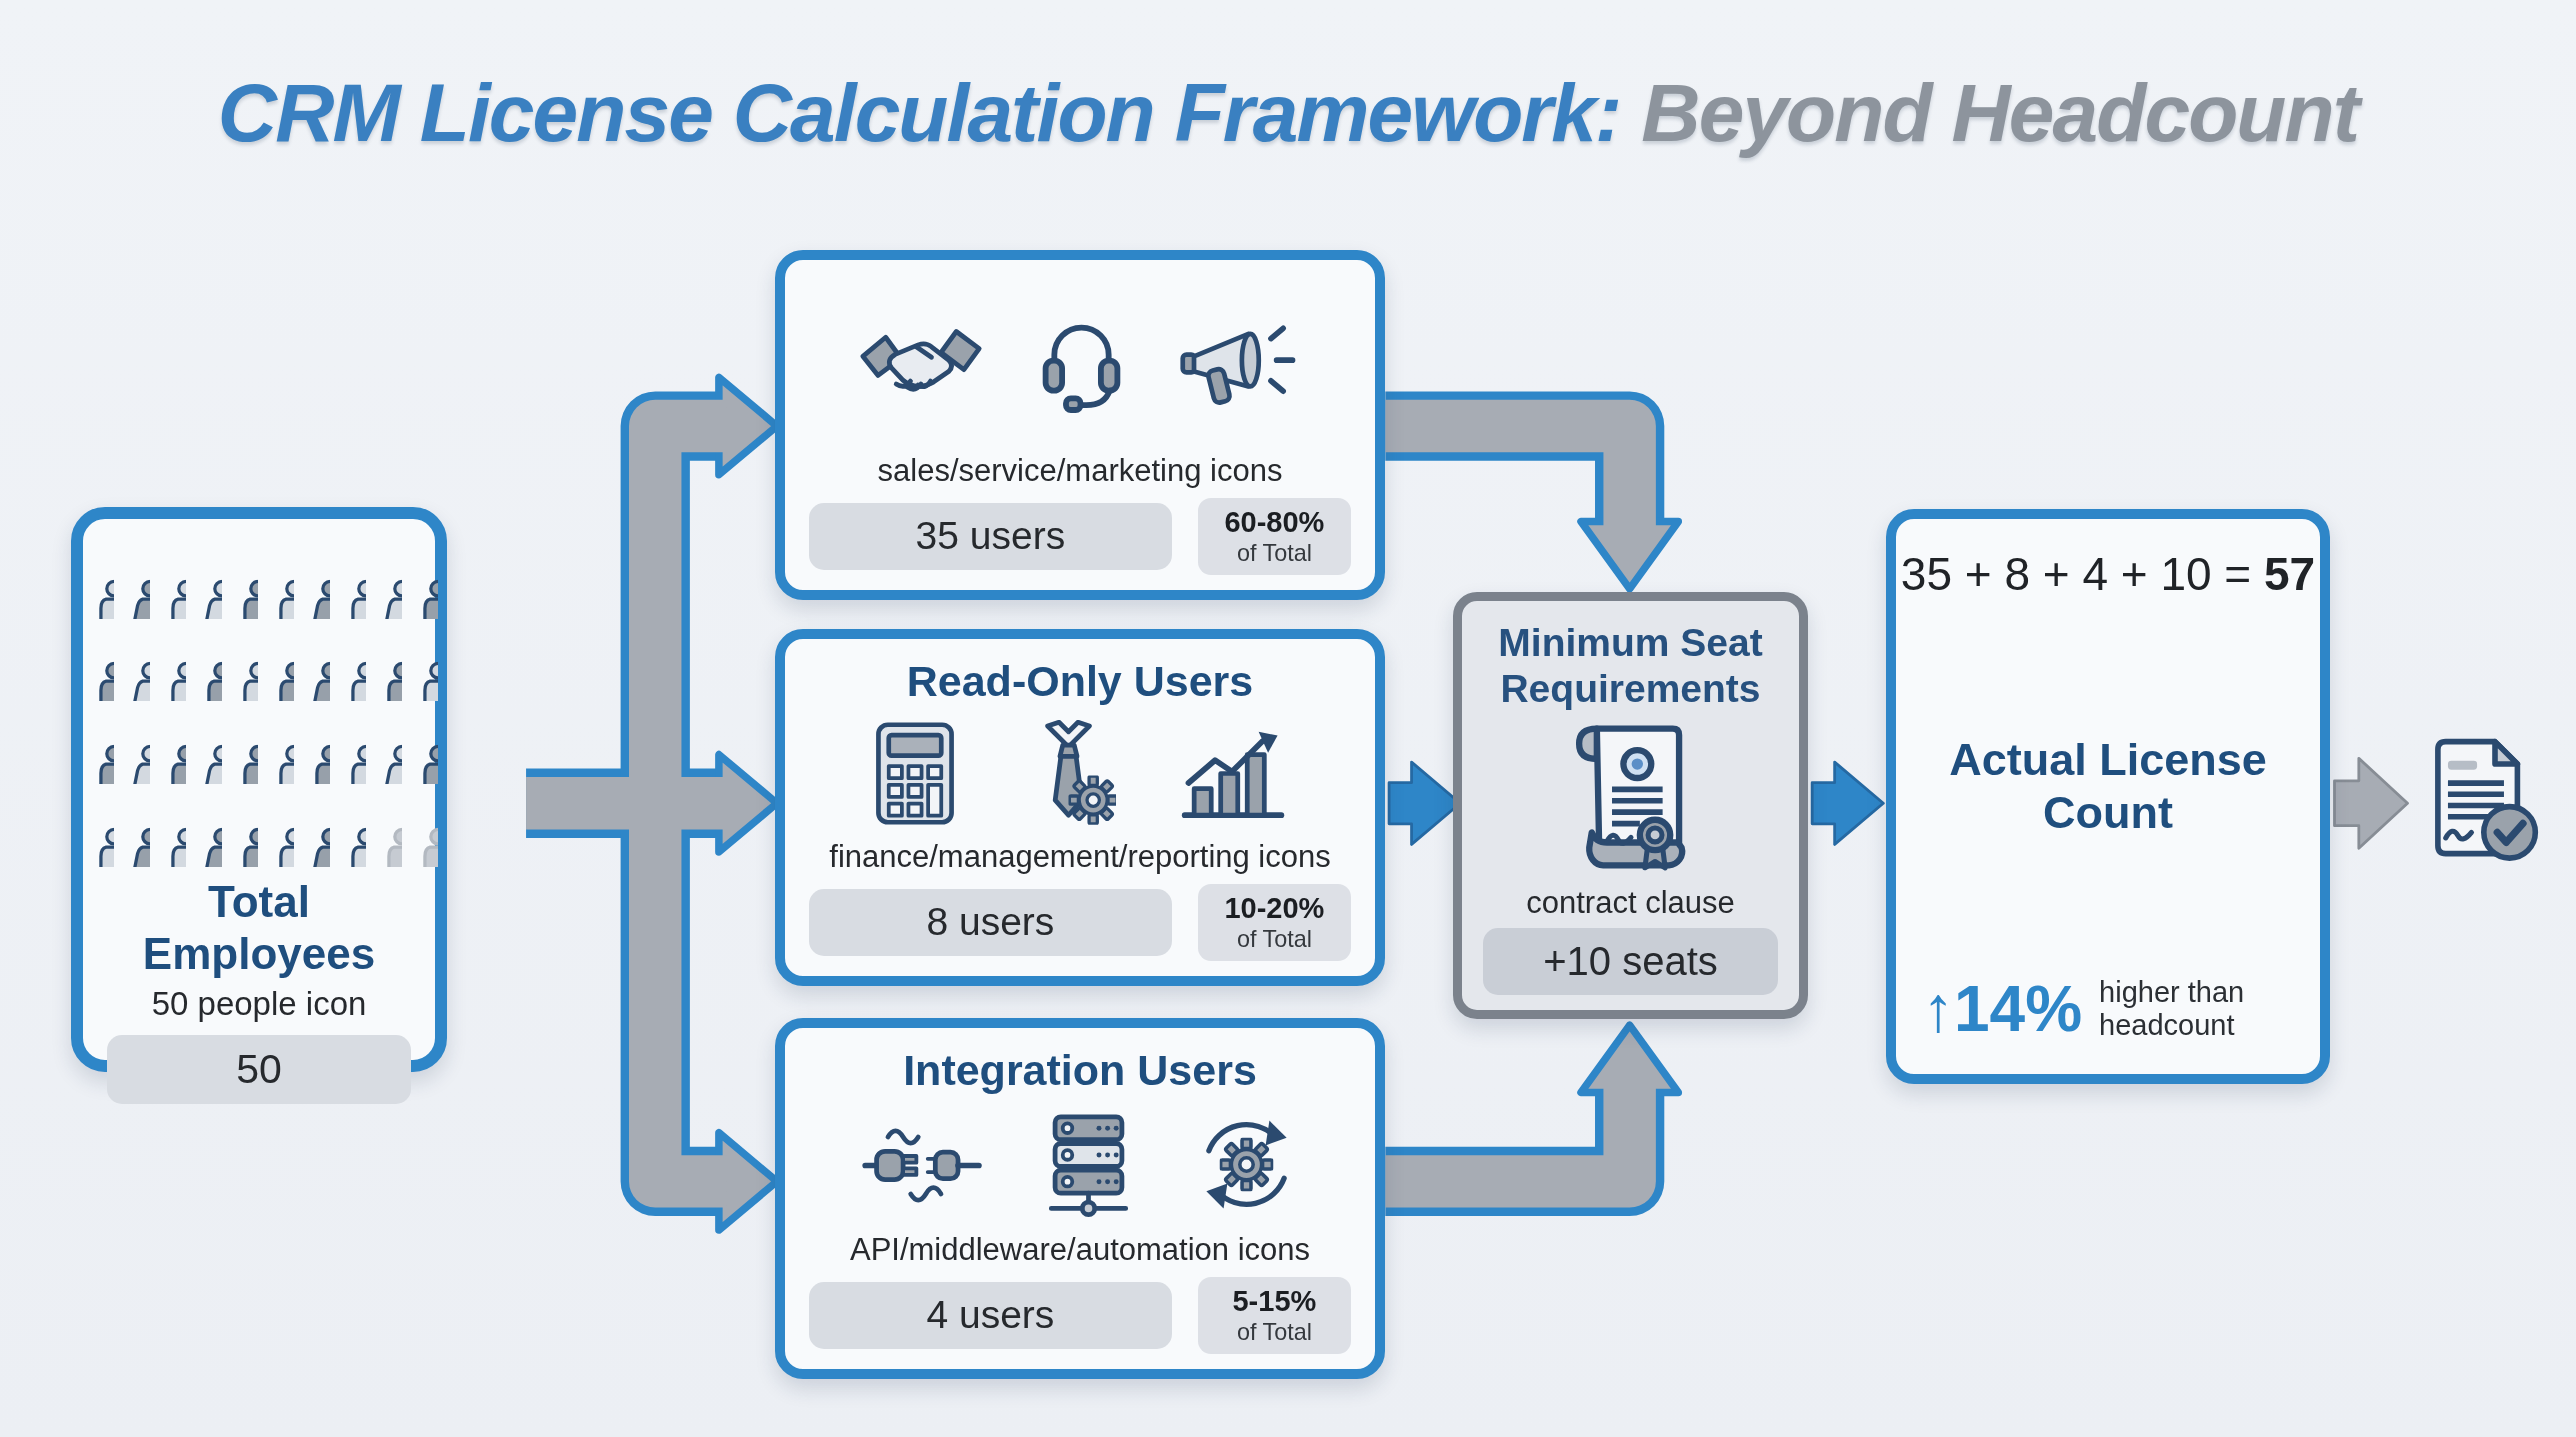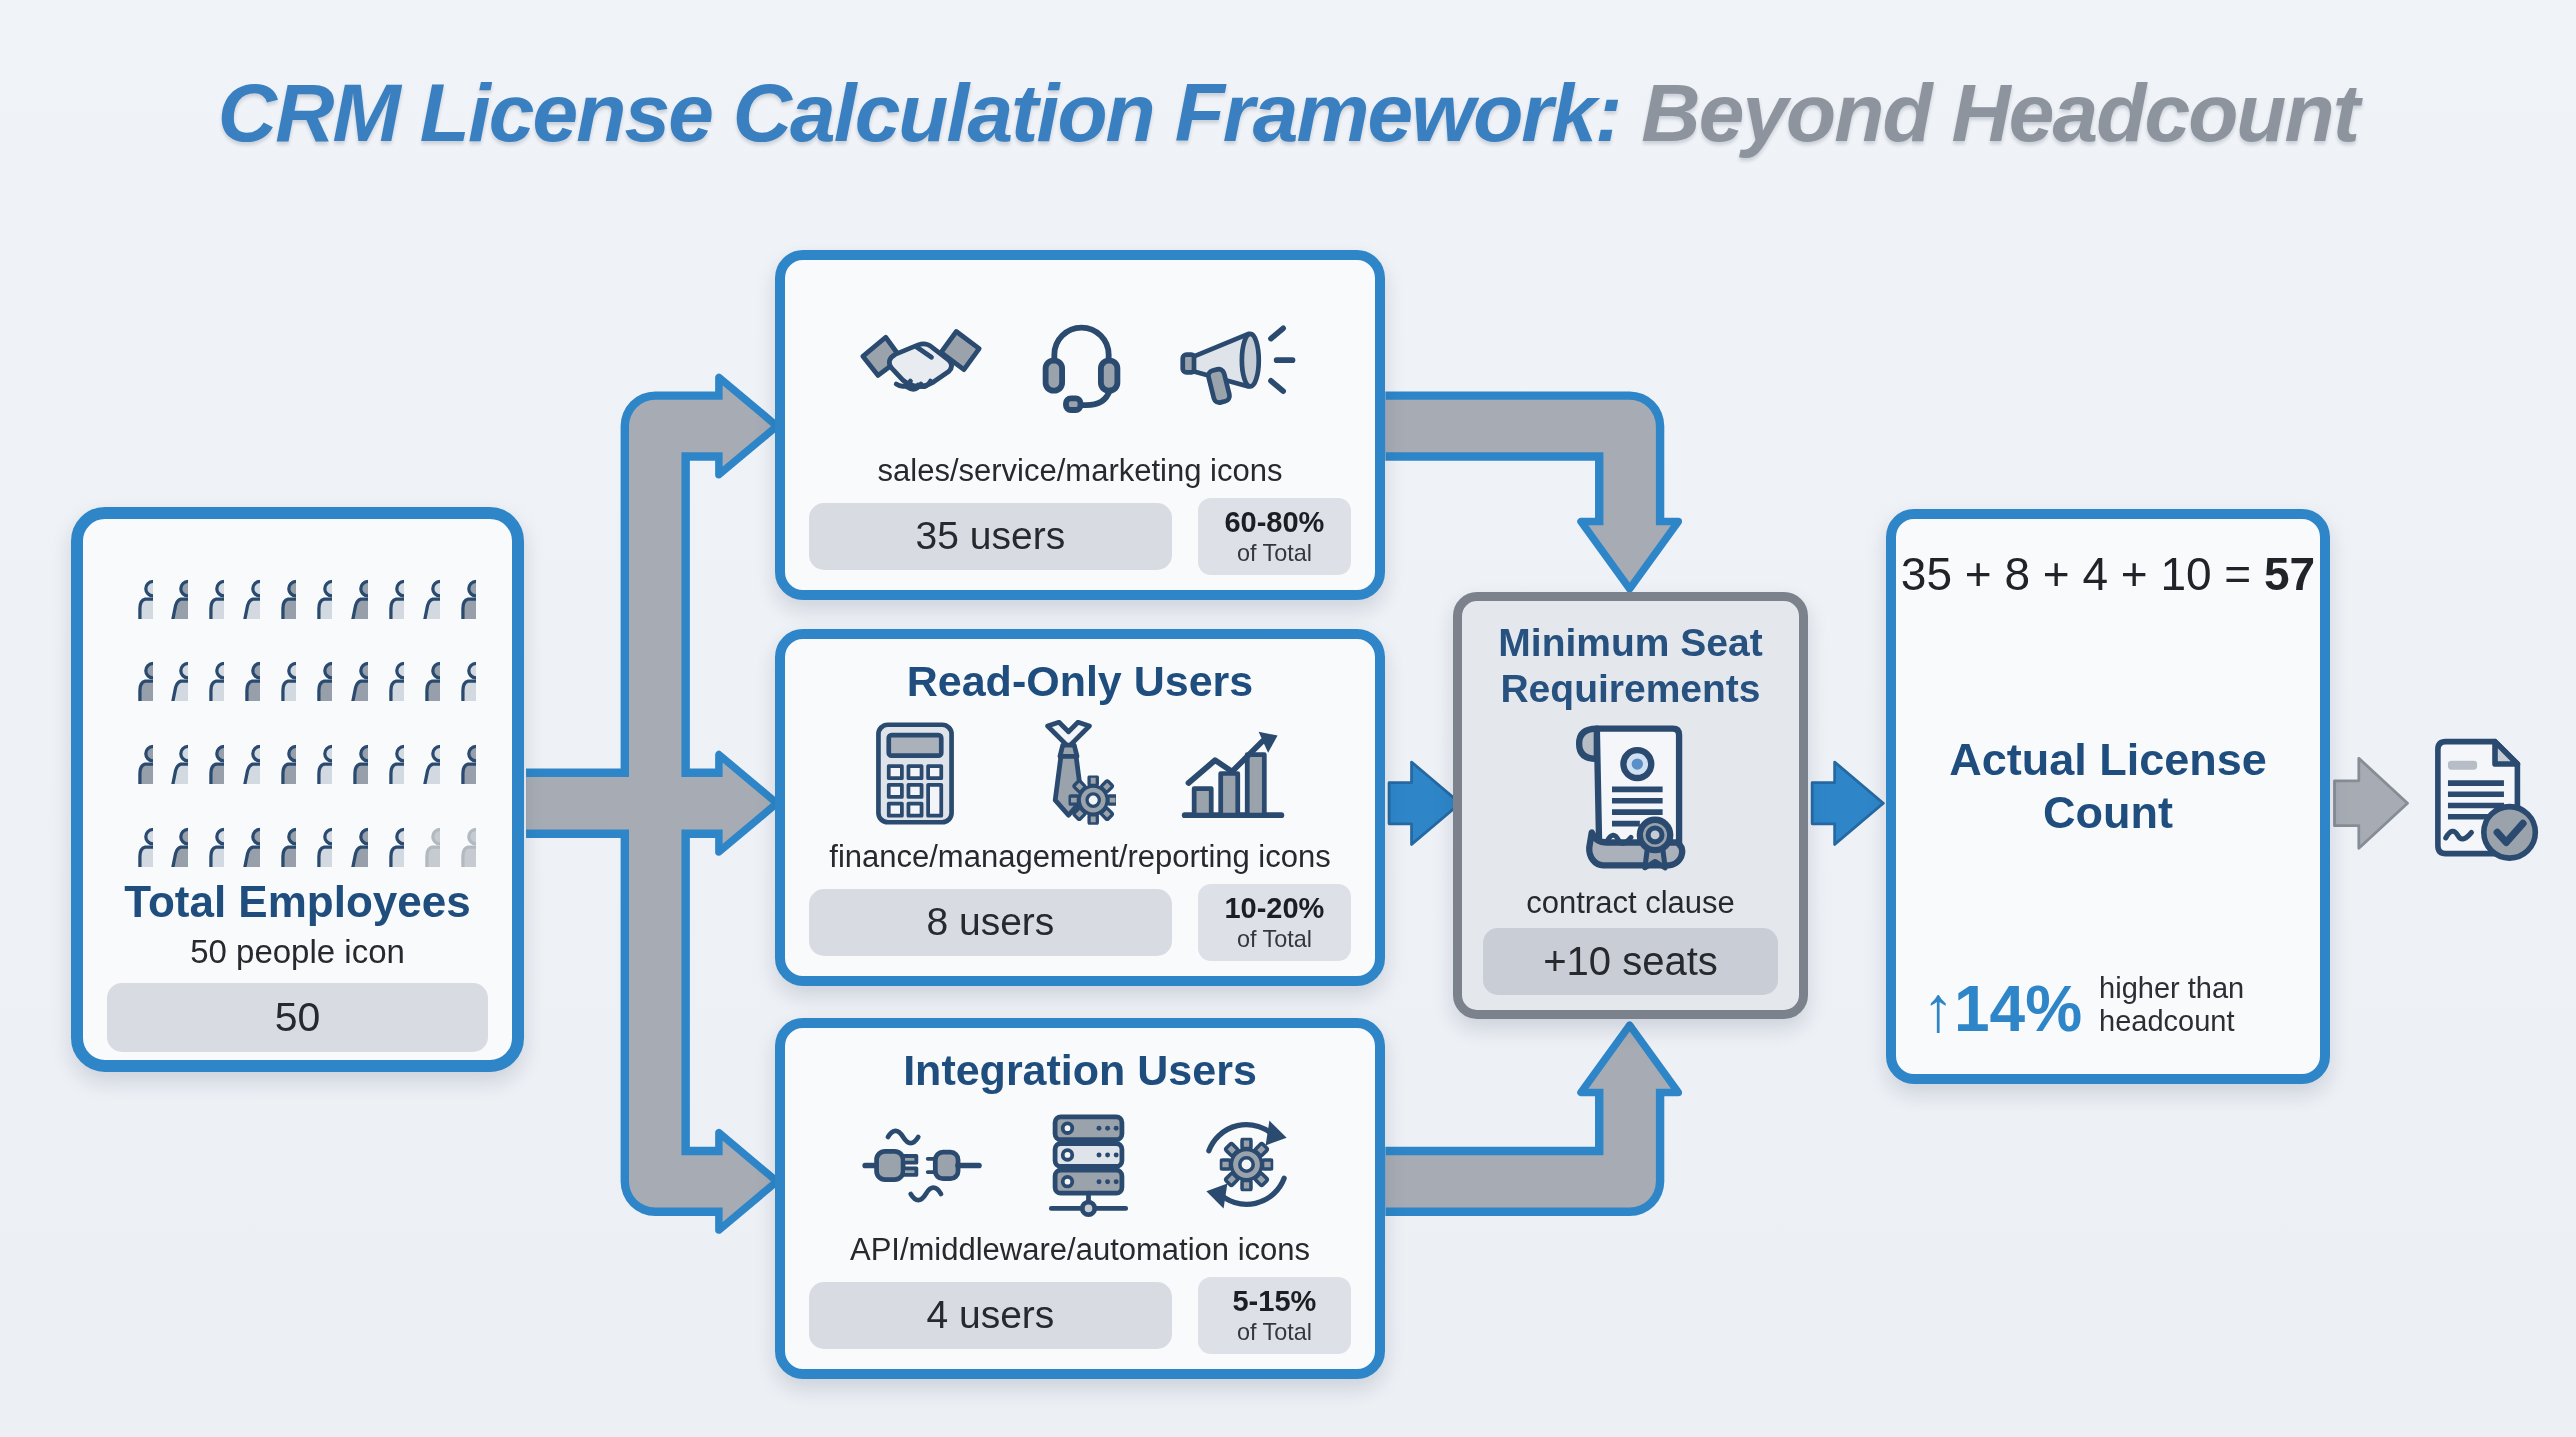--- a/index.html
+++ b/index.html
@@ -25,21 +25,21 @@
   .icons-label{font-size:31px;color:#26292d;text-align:center;margin:1.9px 0 9.4px 0;}
   .bottom-row{width:100%;display:flex;align-items:center;gap:26px;}
   .pill{background:#d8dce2;border-radius:15px;text-align:center;
         font-size:39px;color:#26292d;font-weight:500;padding:11.2px 7.5px;}
   .bottom-row .pill{flex:1;}
   .badge{flex:none;width:142px;background:#dde0e6;border-radius:13px;padding:8.4px 5.6px;text-align:center;line-height:1.15;}
   .badge .pct{display:block;font-size:29px;font-weight:700;color:#1b1e22;}
   .badge .sub{display:block;font-size:23.4px;color:#34383d;}
 
   
-  .left-box{left:71px;top:507px;width:453px;height:565px;padding:20.6px 24px;border-width:12px;border-radius:34px;}
+  .left-box{left:71px;top:507px;width:376px;height:565px;padding:20.6px 24px;border-width:12px;border-radius:34px;}
   .people-grid{display:grid;grid-template-columns:repeat(10,1fr);column-gap:1.9px;row-gap:3.7px;width:358px;margin-bottom:5.6px;}
   .person{width:34px;height:79px;color:#2b4a6f;}
   .person use{stroke:currentColor;stroke-width:5;fill:var(--fill,#d3d9e0);}
   .tone-light{--fill:#d3d9e0;}
   .tone-mid{--fill:#97a0aa;}
   .tone-faded{--fill:#c6cbd2;color:#b3b9c1;}
   .left-box h2{font-size:44px;margin-top:3.7px;}
   .left-box .subtitle{font-size:33px;color:#26292d;margin:1.9px 0 11.2px 0;}
   .left-box .pill{width:100%;box-sizing:border-box;font-size:41px;}
 
@@ -53,21 +53,21 @@
   .minseat-box .icons-label{margin-bottom:7.5px;}
   .minseat-box .pill{width:100%;box-sizing:border-box;background:#c9ced6;font-size:40px;}
 
   .result-box{left:1886px;top:509px;width:444px;height:575px;padding:28px 26px;justify-content:space-between;}
   .equation{font-size:46px;color:#202327;white-space:nowrap;}
   .equation .total{font-weight:700;}
   .result-box h2{font-size:45px;}
   .result-box .pill{width:100%;box-sizing:border-box;font-size:43px;}
   .count-number{font-weight:700;color:#1c4066;}
   .count-unit{color:#26292d;}
-  .delta-row{display:flex;justify-content:center;gap:17px;width:100%;}
+  .delta-row{display:flex;align-items:center;justify-content:center;gap:17px;width:100%;}
   .delta-big{font-size:64px;font-weight:700;color:#2e86c8;white-space:nowrap;}
   .delta-note{font-size:29px;font-weight:500;color:#2b2f34;line-height:1.15;width:198px;}
 
   .doc-output{position:absolute;left:2411px;top:730px;width:140px;height:142px;z-index:2;}
 </style>
 </head>
 <body>
 
 <div class="canvas">
 

